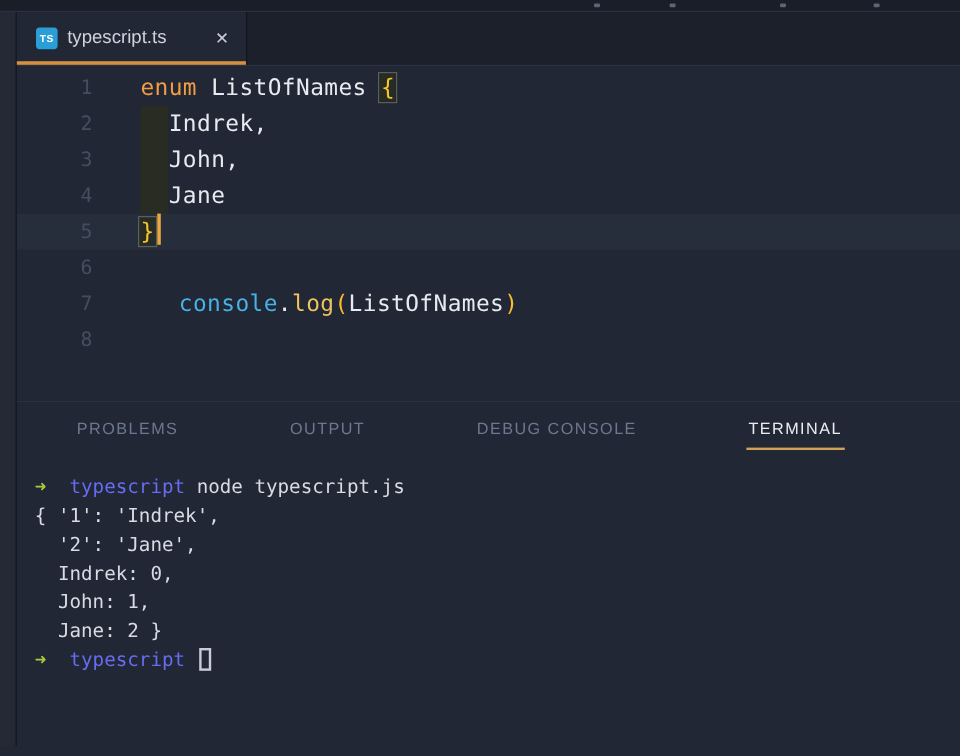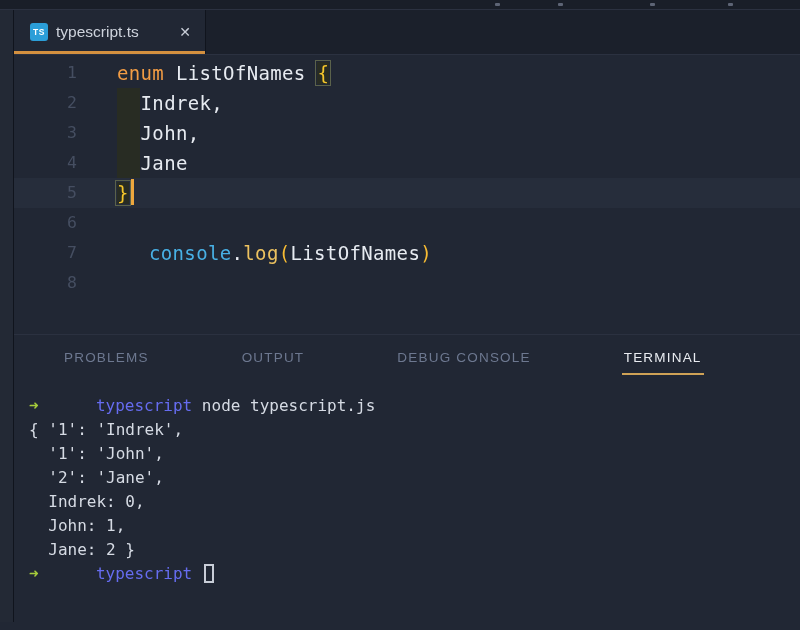--- a/index.html
+++ b/index.html
@@ -59,21 +59,21 @@
   .panel-tab{font-size:13.5px;letter-spacing:1.2px;color:var(--panel-tab-inactive);margin-right:46px;
     position:relative;height:18px;line-height:18px;cursor:pointer;white-space:nowrap;}
   .panel-tab.active{color:var(--panel-tab-active);}
   .panel-tab.active::after{content:"";position:absolute;left:-2px;right:-2px;bottom:-8px;height:2px;
     background:var(--terminal-underline);}
   .terminal{flex:1;padding:17px 0 0 15px;font-family:"DejaVu Sans Mono","Liberation Mono",monospace;
     font-size:16px;overflow:hidden;}
   .term-line{height:24px;line-height:24px;white-space:pre;color:var(--terminal-text);}
   .t-plain{color:var(--terminal-text);}
   .t-arrow{color:var(--prompt-arrow);font-weight:700;}
-  .t-dir{color:var(--prompt-dir);margin-left:38px;}
+  .t-dir{color:var(--prompt-dir);}
   .t-cursor{display:inline-block;width:10px;height:19px;border:2px solid var(--terminal-cursor-border);
     vertical-align:-4px;margin-left:2px;}
 </style>
 </head>
 <body>
 
 <div class="screen">
 
   <div class="titlebar-strip">
     <div class="tfrag" style="left:495px"></div>
@@ -136,21 +136,20 @@
       <div class="panel">
         <div class="panel-tabs" id="panel-tabs">
             <div class="panel-tab">PROBLEMS</div>
             <div class="panel-tab">OUTPUT</div>
             <div class="panel-tab">DEBUG CONSOLE</div>
             <div class="panel-tab active">TERMINAL</div>
           </div>
         <div class="terminal" id="terminal-lines">
             <div class="term-line"><span class="t-arrow">➜</span><span class="t-plain">  </span><span class="t-dir">typescript</span><span class="t-plain"> node typescript.js</span></div>
             <div class="term-line"><span class="t-plain">{ '1': 'Indrek',</span></div>
-            <div class="term-line"><span class="t-plain">  '1': 'John',</span></div>
             <div class="term-line"><span class="t-plain">  '2': 'Jane',</span></div>
             <div class="term-line"><span class="t-plain">  Indrek: 0,</span></div>
             <div class="term-line"><span class="t-plain">  John: 1,</span></div>
             <div class="term-line"><span class="t-plain">  Jane: 2 }</span></div>
             <div class="term-line"><span class="t-arrow">➜</span><span class="t-plain">  </span><span class="t-dir">typescript</span><span class="t-plain"> </span><span class="t-cursor"></span></div>
           </div>
       </div>
 
     </div>
   </div>

